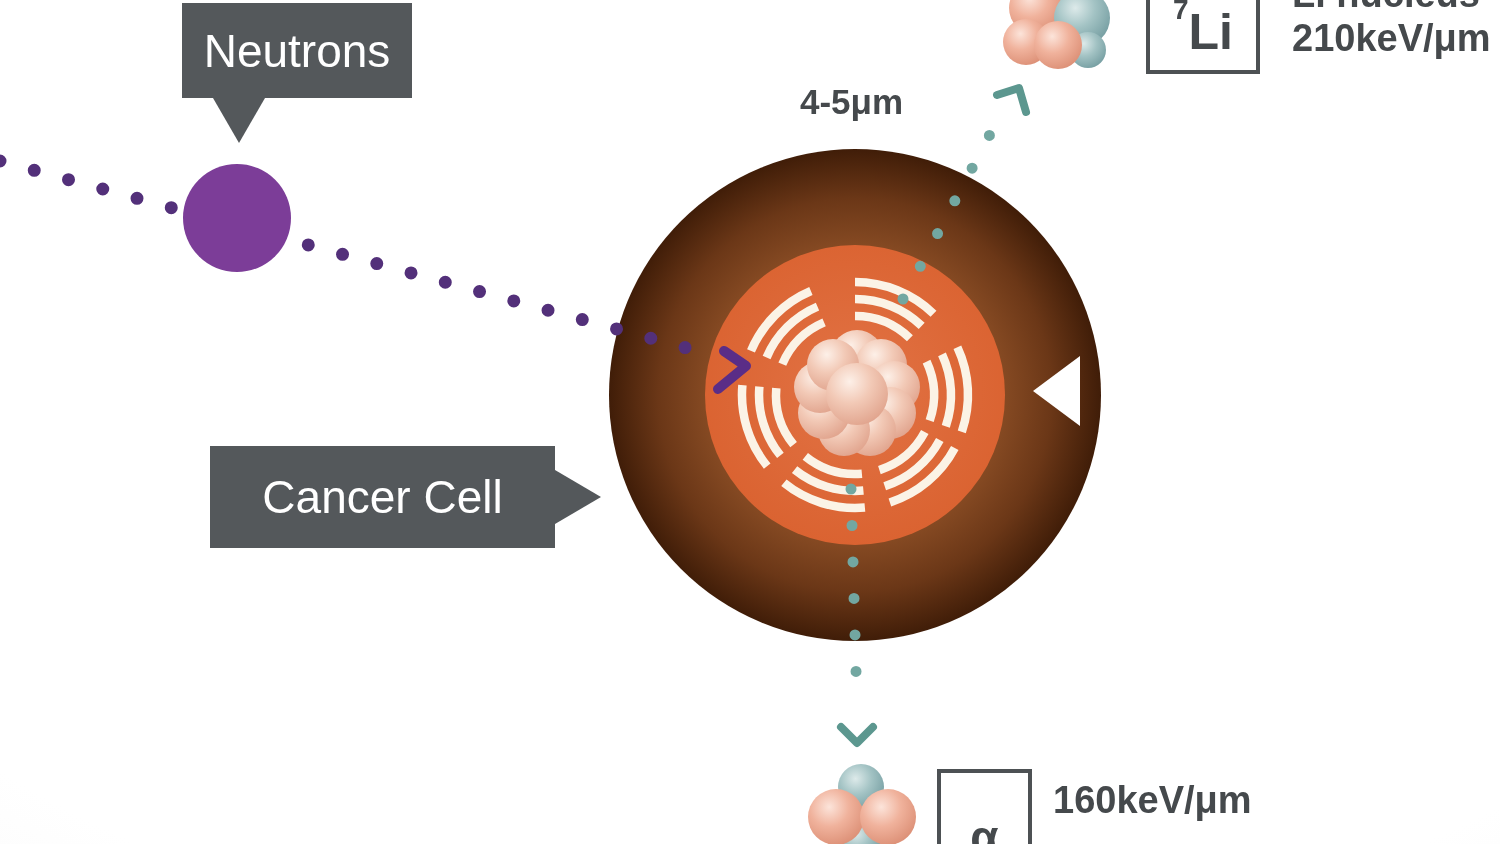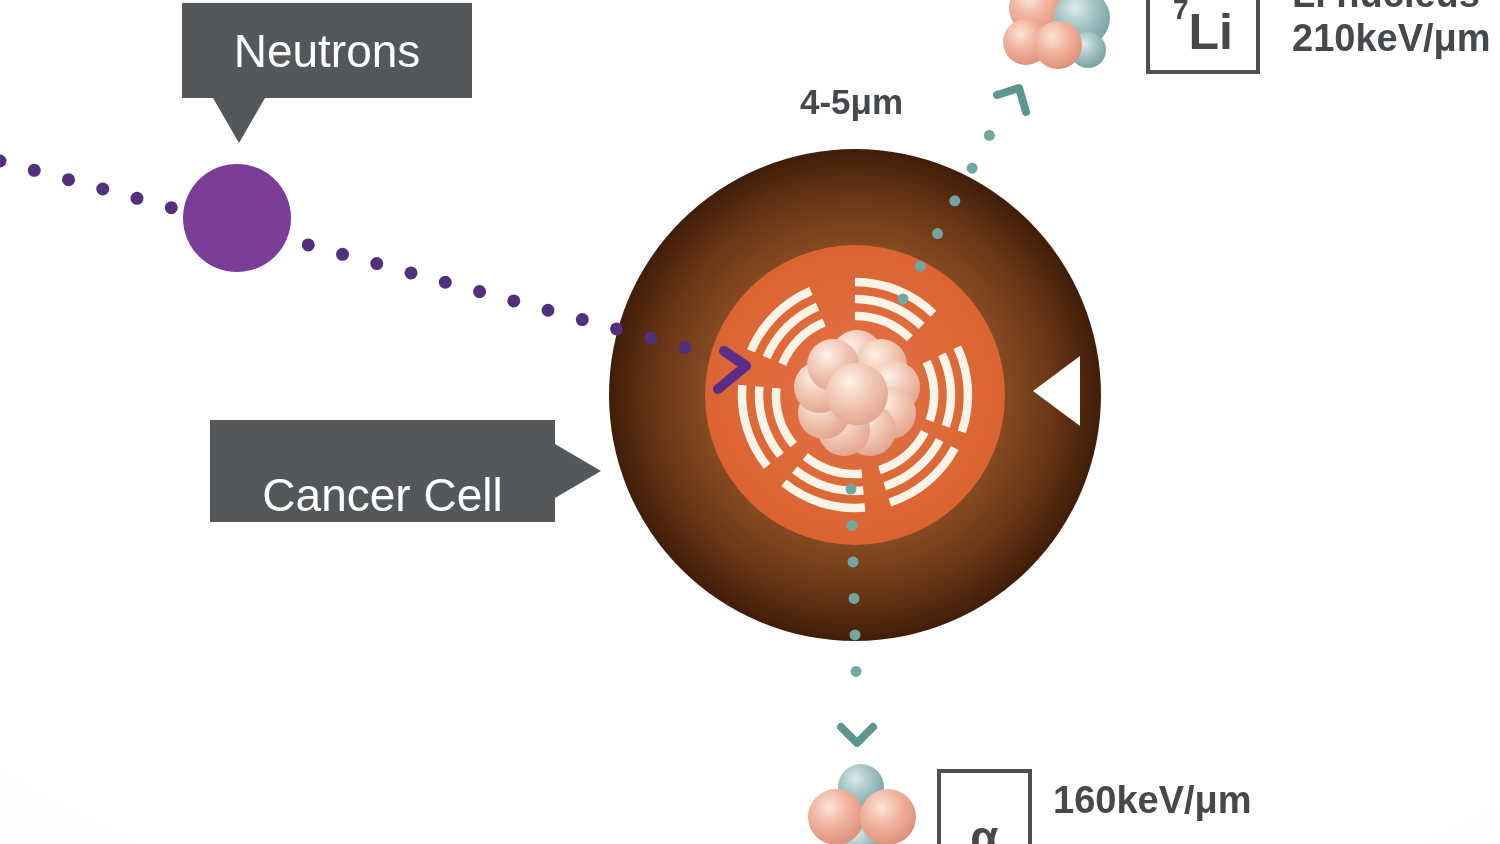--- a/index.html
+++ b/index.html
@@ -163,26 +163,26 @@
     </g>
 
     <g>
       <circle cx="861" cy="787" r="23" fill="url(#gTeal)"></circle>
       <circle cx="861" cy="841" r="20" fill="url(#gTeal)"></circle>
       <circle cx="836" cy="817" r="28" fill="url(#gSal)"></circle>
       <circle cx="888" cy="817" r="28" fill="url(#gSal)"></circle>
     </g>
   </svg>
 
-  <div class="lbl" style="left:182px;top:3px;width:290px;height:95px;">
+  <div class="lbl" style="left:182px;top:3px;width:230px;height:95px;">
     <span>Neutrons</span>
     <div class="pointer-down"></div>
   </div>
 
-  <div class="lbl" style="left:210px;top:420px;width:345px;height:102px;align-items:flex-end;">
+  <div class="lbl" style="left:210px;top:446px;width:345px;height:102px;">
     <span>Cancer Cell</span>
     <div class="pointer-right"></div>
   </div>
 
   <div class="size-label">4-5μm</div>
 
   <div class="iso-box" style="left:1146px;top:-26px;width:114px;height:100px;font-size:50px;padding-top:16px;">
     <span><sup>7</sup><span>Li</span></span>
   </div>
 

